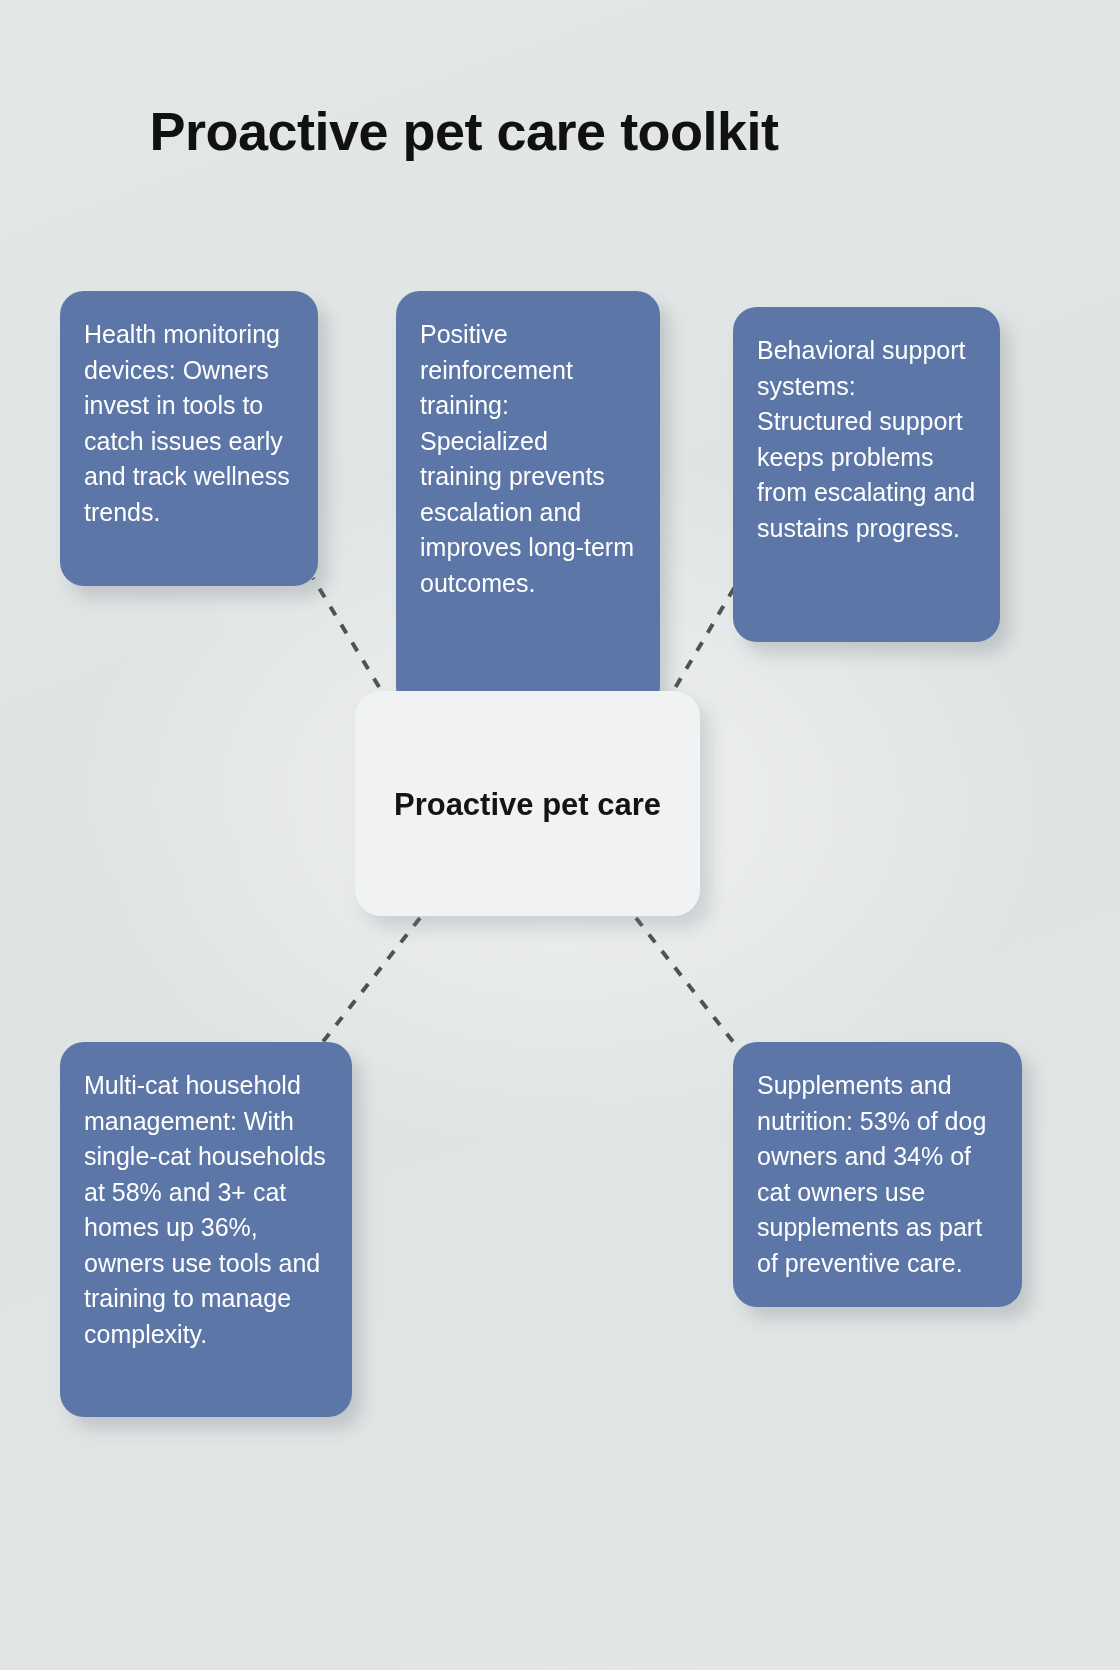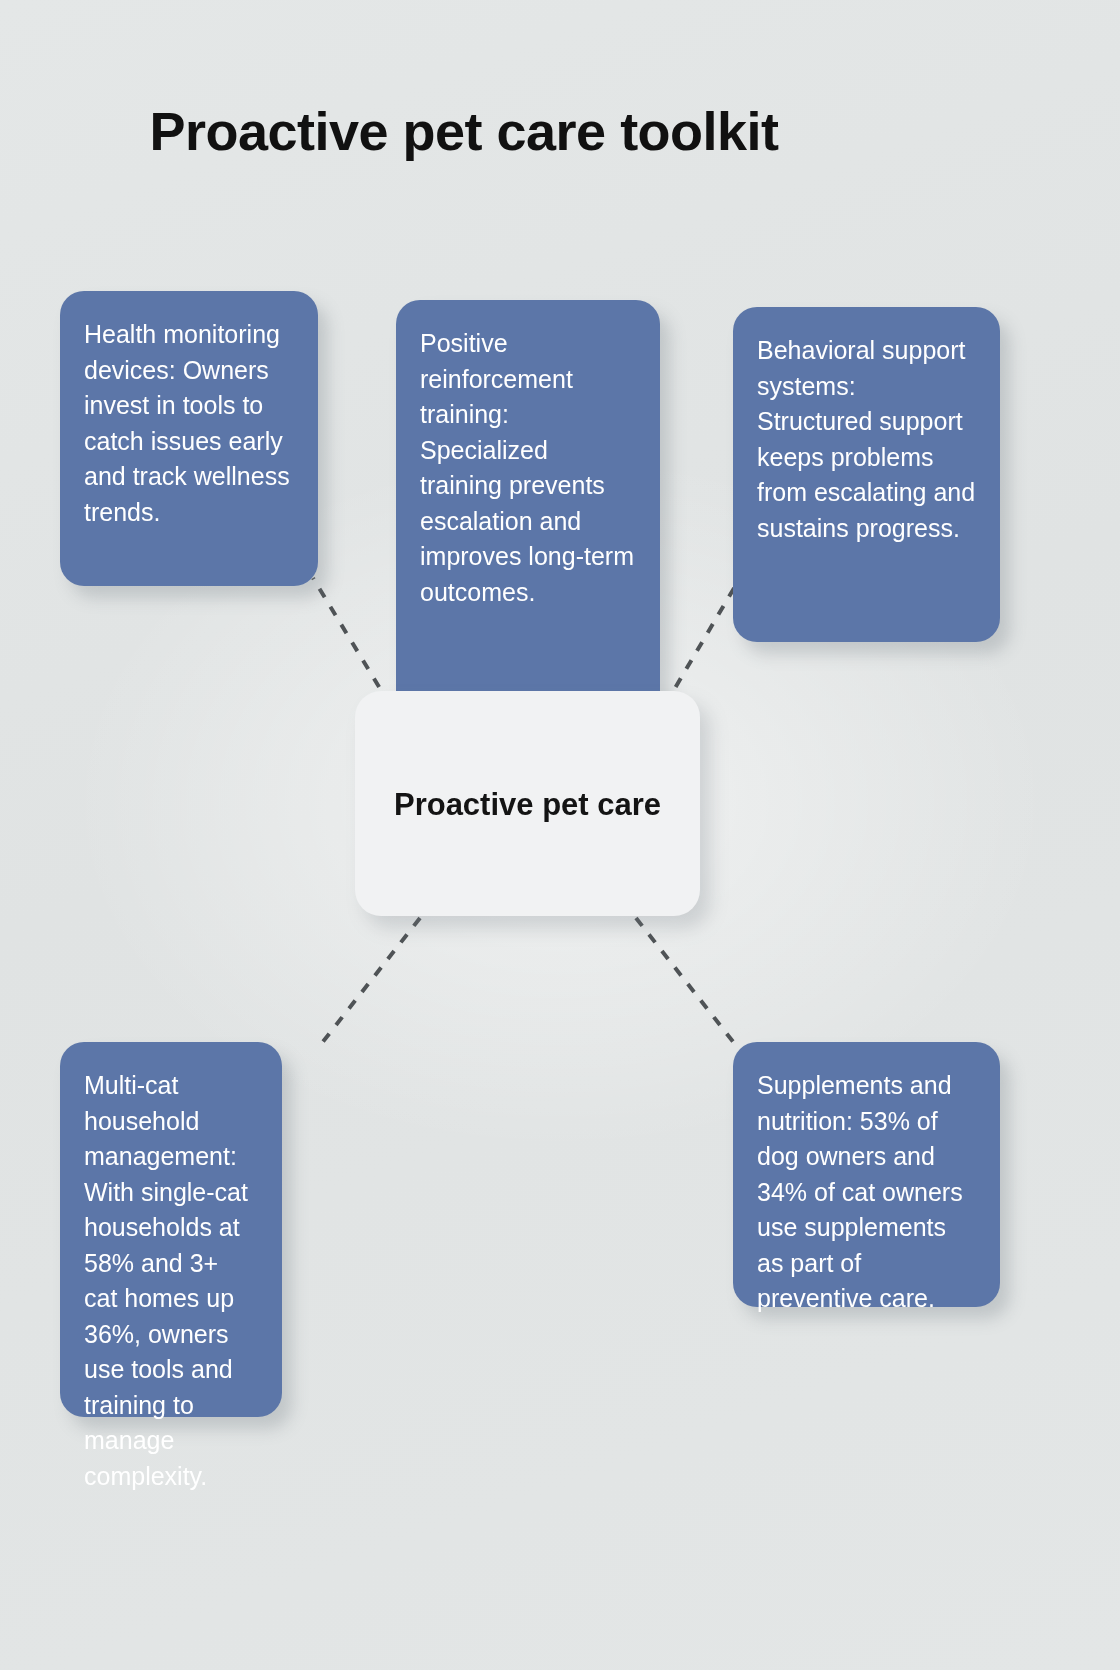--- a/index.html
+++ b/index.html
@@ -79,24 +79,24 @@
     font-size: 31px;
     font-weight: bold;
     color: #141414;
     text-align: left;
     line-height: 1.42;
     white-space: pre-wrap;
   }
 
   
   #node-0 { left: 60px;  top: 291px;  width: 258px; height: 295px; }
-  #node-1 { left: 396px; top: 300px;  width: 264px; height: 420px; }
+  #node-1 { left: 396px; top: 291px;  width: 264px; height: 420px; }
   #node-2 { left: 733px; top: 307px;  width: 267px; height: 335px; }
-  #node-3 { left: 60px;  top: 1042px; width: 222px; height: 375px; }
-  #node-4 { left: 733px; top: 1042px; width: 267px; height: 265px; }
+  #node-3 { left: 60px;  top: 1042px; width: 292px; height: 375px; }
+  #node-4 { left: 733px; top: 1042px; width: 289px; height: 265px; }
   #node-center { left: 355px; top: 691px; width: 345px; height: 225px; }
 </style>
 </head>
 <body>
 
 <div id="canvas">
 
   <div class="title">Proactive pet care toolkit</div>
 
   <svg class="edges" width="1120" height="1670" viewBox="0 0 1120 1670">

